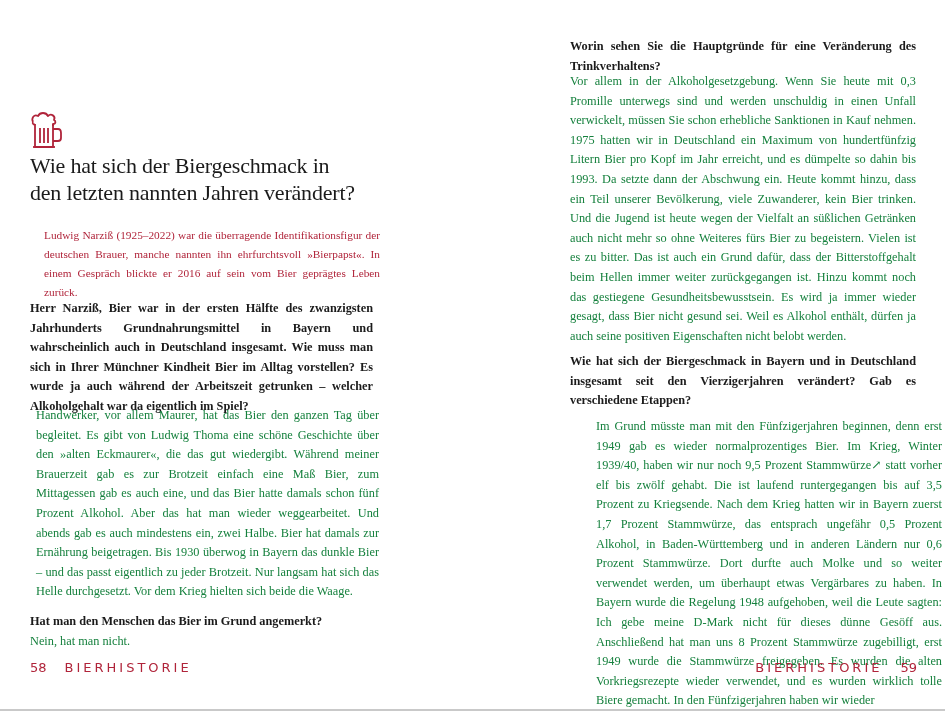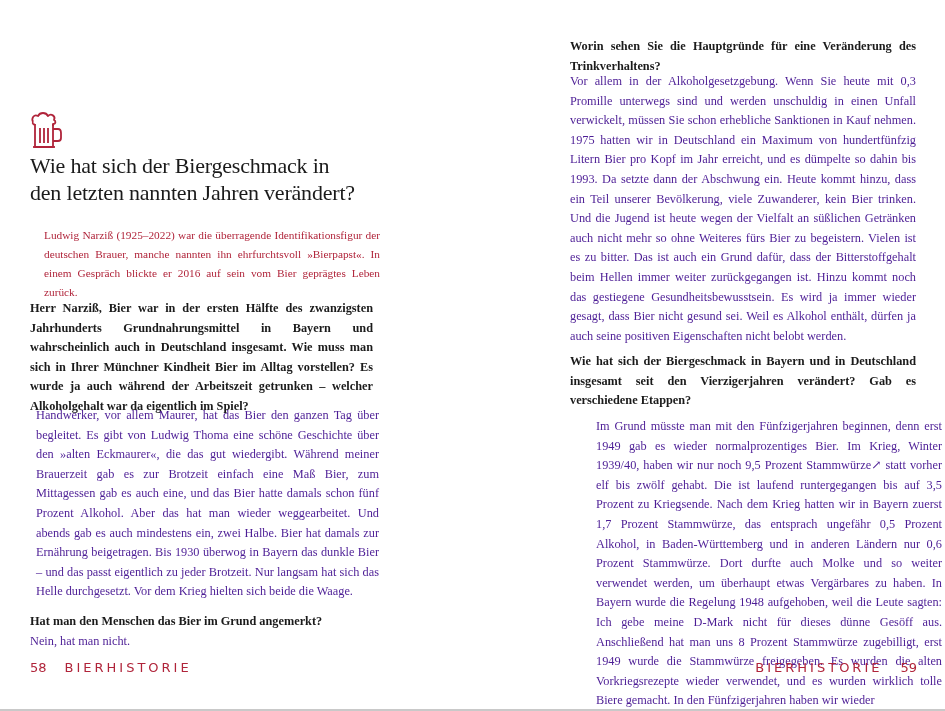--- a/index.html
+++ b/index.html
@@ -11,21 +11,21 @@
   .bottom-rule { position:absolute; left:0; right:0; bottom:0; height:2px; background:#c9c9c9; }
 
   .beer-icon { position:absolute; left:29px; top:112px; width:34px; height:38px; }
   .title { position:absolute; left:30px; top:152px; width:330px; margin:0;
            font-size:22px; line-height:27px; font-weight:normal; color:#1b1b1b; letter-spacing:-0.2px; }
   .intro { position:absolute; left:30px; top:212px; width:336px; margin:14px;
            font-size:11.3px; line-height:19px; color:#b0243a; text-align:justify; }
 
   .q, .a { margin:0; font-size:12.3px; line-height:19.6px; text-align:justify; }
   .q { font-weight:bold; color:#1b1b1b;margin-top:9px; }
-  .a { color:#4c1d95; }
+  .a { color:#15803d; }
 
   .blk { position:absolute; }
   .l-q1 { left:30px; top:290px; width:343px; }
   .l-a1 { left:36px; top:406px; width:343px; }
   .l-q2 { left:30px; top:603px; width:343px; }
   .l-a2 { left:30px; top:632px; width:343px; }
 
   .r-q1 { left:570px; top:28px; width:346px; }
   .r-a1 { left:570px; top:72px; width:346px; }
   .r-q2 { left:570px; top:343px; width:346px; }

